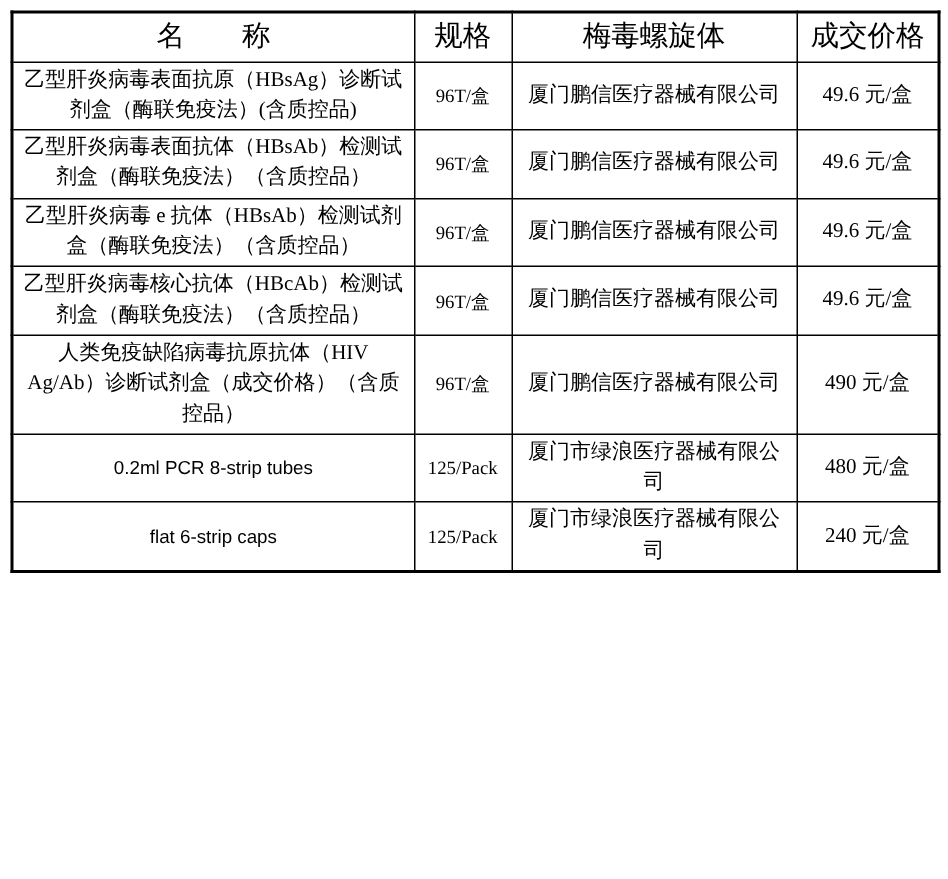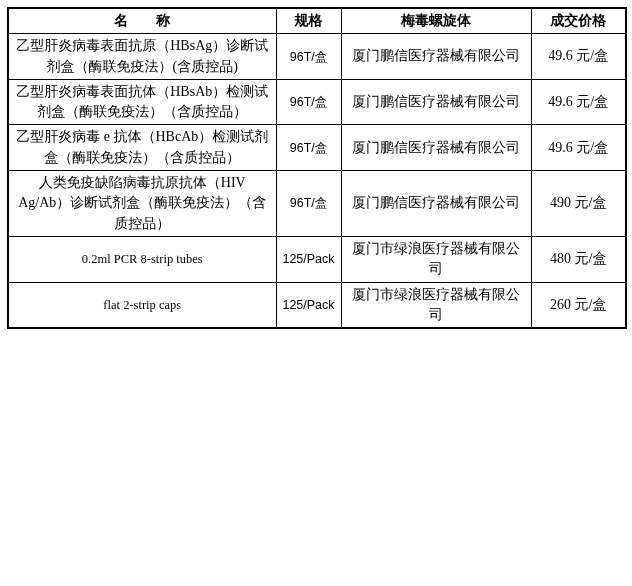--- a/index.html
+++ b/index.html
@@ -26,30 +26,30 @@
     border: 1px solid #000000;
     text-align: center;
     vertical-align: middle;
     font-size: 14px;
     line-height: 1.45;
     padding: 2px 4px;
     overflow: hidden;
   }
   thead th {
     height: 20px;
-    font-weight: bold;
-    font-size: 14px;
+    font-weight: normal;
+    font-size: 19px;
   }
   tbody tr { height: 44px; margin-top: 20px; }
   td.mono {
-    font-family: Liberation Serif, serif;
+    font-family: Liberation Sans, sans-serif;
     font-size: 12.5px;
   }
   td.spec {
-    font-family: Liberation Sans, sans-serif;
+    font-family: Liberation Serif, serif;
     font-size: 12.5px;
     word-break: break-all;
   }
   td.price { white-space: nowrap; }
 </style>
 </head>
 <body>
 
 <table class="procurement">
   <colgroup>
@@ -73,37 +73,43 @@
       <td class="supplier">厦门鹏信医疗器械有限公司</td>
       <td class="price">49.6 元/盒</td>
     </tr>
     <tr>
       <td class="name">乙型肝炎病毒表面抗体（HBsAb）检测试剂盒（酶联免疫法）（含质控品）</td>
       <td class="spec">96T/盒</td>
       <td class="supplier">厦门鹏信医疗器械有限公司</td>
       <td class="price">49.6 元/盒</td>
     </tr>
     <tr>
-      <td class="name">乙型肝炎病毒 e 抗体（HBcAb）检测试剂盒（酶联免疫法）（含质控品）</td>
+      <td class="name">乙型肝炎病毒 e 抗体（HBsAb）检测试剂盒（酶联免疫法）（含质控品）</td>
       <td class="spec">96T/盒</td>
       <td class="supplier">厦门鹏信医疗器械有限公司</td>
       <td class="price">49.6 元/盒</td>
     </tr>
     <tr>
-      <td class="name">人类免疫缺陷病毒抗原抗体（HIV Ag/Ab）诊断试剂盒（酶联免疫法）（含质控品）</td>
+      <td class="name">乙型肝炎病毒核心抗体（HBcAb）检测试剂盒（酶联免疫法）（含质控品）</td>
+      <td class="spec">96T/盒</td>
+      <td class="supplier">厦门鹏信医疗器械有限公司</td>
+      <td class="price">49.6 元/盒</td>
+    </tr>
+    <tr>
+      <td class="name">人类免疫缺陷病毒抗原抗体（HIV Ag/Ab）诊断试剂盒（成交价格）（含质控品）</td>
       <td class="spec">96T/盒</td>
       <td class="supplier">厦门鹏信医疗器械有限公司</td>
       <td class="price">490 元/盒</td>
     </tr>
     <tr>
       <td class="name mono">0.2ml PCR 8-strip tubes</td>
       <td class="spec">125/Pack</td>
       <td class="supplier">厦门市绿浪医疗器械有限公司</td>
       <td class="price">480 元/盒</td>
     </tr>
     <tr>
-      <td class="name mono">flat 2-strip caps</td>
+      <td class="name mono">flat 6-strip caps</td>
       <td class="spec">125/Pack</td>
       <td class="supplier">厦门市绿浪医疗器械有限公司</td>
-      <td class="price">260 元/盒</td>
+      <td class="price">240 元/盒</td>
     </tr>
   </tbody>
 </table>
 
 </body></html>

